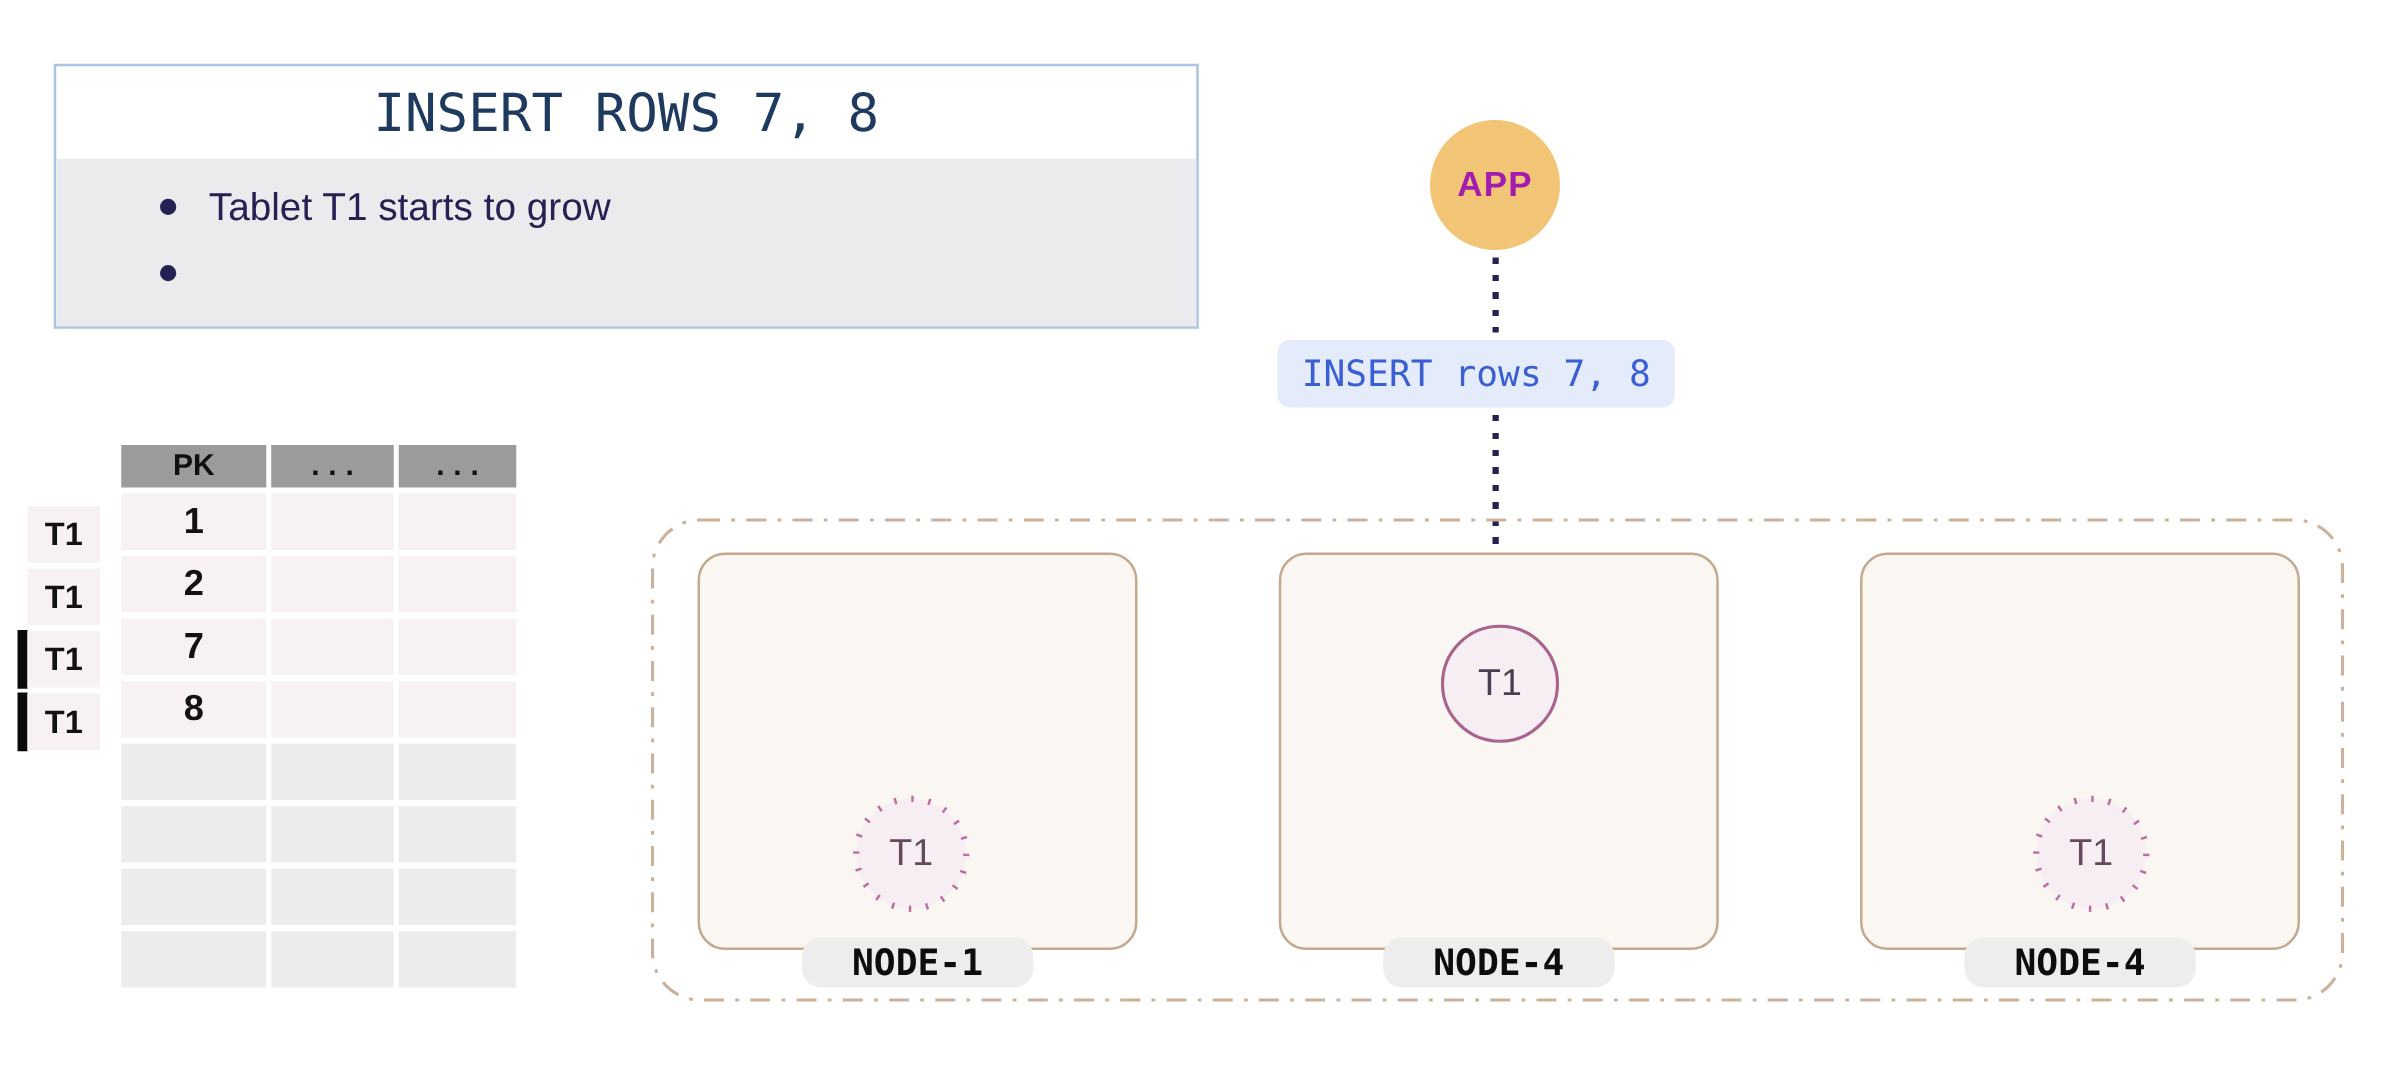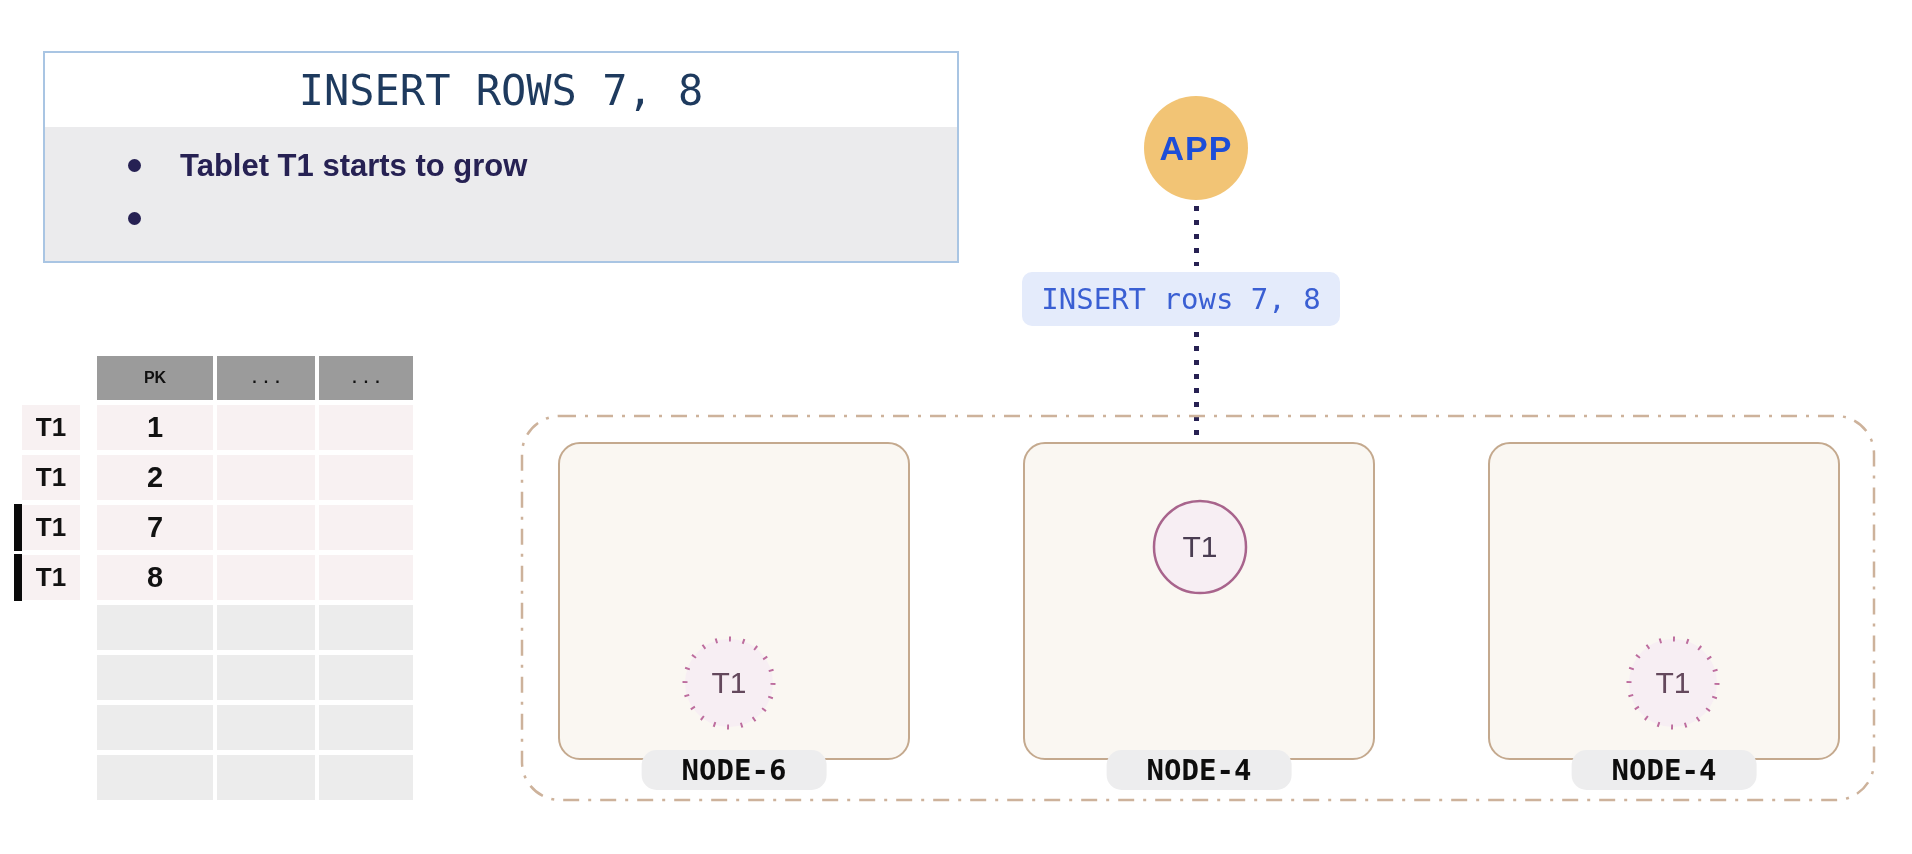--- a/index.html
+++ b/index.html
@@ -19,51 +19,51 @@
     font-family: "DejaVu Sans Mono", monospace;
     font-size: 42px; color: #1e3a5e; letter-spacing: 0px;
   }
   .callout-body { background: #ebebed; padding: 12px 0 16px 0; }
   .bullet-line { display: flex; align-items: center; height: 53px; padding-left: 83px; }
   .bullet-dot {
     width: 13px; height: 13px; border-radius: 50%;
     background: #262153; flex: 0 0 13px;
   }
   .bullet-text {
-    margin-left: 39px; font-size: 31px; color: #262153; font-weight: bold;
+    margin-left: 26px; font-size: 31px; color: #262153;
   }
 
   
   .row-labels { position: absolute; left: 14px; top: 405px; }
   .label-row { display: flex; height: 45px; margin-bottom: 5px; }
   .insert-bar { width: 8px; height: 47px; margin-top: -1px; background: #0a0a0a; }
   .insert-bar.hidden { visibility: hidden; }
   .label-box {
     width: 58px; background: #f8f1f2; display: flex;
     align-items: center; justify-content: center;
     font-weight: bold; font-size: 26px; color: #121212;
   }
 
   .pk-table { position: absolute; left: 97px; top: 356px; }
   .t-row { display: flex; margin-bottom: 5px; }
   .t-cell { height: 45px; margin-right: 4px; display: flex; align-items: center; justify-content: center; }
   .t-cell.c1 { width: 116px; }
   .t-cell.c2 { width: 98px; }
   .t-cell.c3 { width: 94px; }
-  .t-head .t-cell { height: 44px; background: #9b9b9b; font-weight: bold; font-size: 16px; color: #101010; }
+  .t-head .t-cell { height: 34px; background: #9b9b9b; font-weight: bold; font-size: 24px; color: #101010; }
   .t-head .dots { letter-spacing: 7px; padding-left: 7px; }
   .t-row.filled .t-cell { background: #f8f1f2; font-weight: bold; font-size: 29px; color: #121212; }
   .t-row.empty .t-cell { background: #ececec; }
 
   
   .app-circle {
     position: absolute; left: 1144px; top: 96px; width: 104px; height: 104px;
     border-radius: 50%; background: #f2c475;
     display: flex; align-items: center; justify-content: center;
-    font-weight: bold; font-size: 34px; color: #1d4ed8; letter-spacing: 1px;
+    font-weight: bold; font-size: 28px; color: #a21caf; letter-spacing: 1px;
   }
   .dotted-line {
     position: absolute; left: 1194px; width: 5px;
     background: repeating-linear-gradient(to bottom, #272152 0 5px, transparent 5px 14px);
   }
   .dotted-line.seg1 { top: 206px; height: 60px; }
   .dotted-line.seg2 { top: 332px; height: 136px; }
   .query-label {
     position: absolute; left: 1022px; top: 272px; width: 318px; height: 54px;
     background: #e4ebfb; border-radius: 10px;
@@ -195,21 +195,21 @@
     <rect x="2" y="2" width="1352" height="384" rx="38" fill="none" stroke="#cdb29b" stroke-width="2.5" stroke-dasharray="16 9 3 9"></rect>
   </svg>
 
   <div class="node n1">
     <div class="tablet follower" style="left:119px; top:189px;">
       <svg width="100" height="100" viewBox="0 0 100 100">
         <circle cx="50" cy="50" r="44" fill="#f7eef3" stroke="#bd6d9e" stroke-width="5" stroke-dasharray="2 12" pathLength="280"></circle>
       </svg>
       <div class="tablet-label">T1</div>
     </div>
-    <div class="node-pill">NODE-6</div>
+    <div class="node-pill">NODE-1</div>
   </div>
 
   <div class="node n2">
     <div class="tablet leader" style="left:125px; top:53px;">
       <svg width="100" height="100" viewBox="0 0 100 100">
         <circle cx="50" cy="50" r="46" fill="#f7eef3" stroke="#a8648c" stroke-width="2.5"></circle>
       </svg>
       <div class="tablet-label">T1</div>
     </div>
     <div class="node-pill">NODE-4</div>

